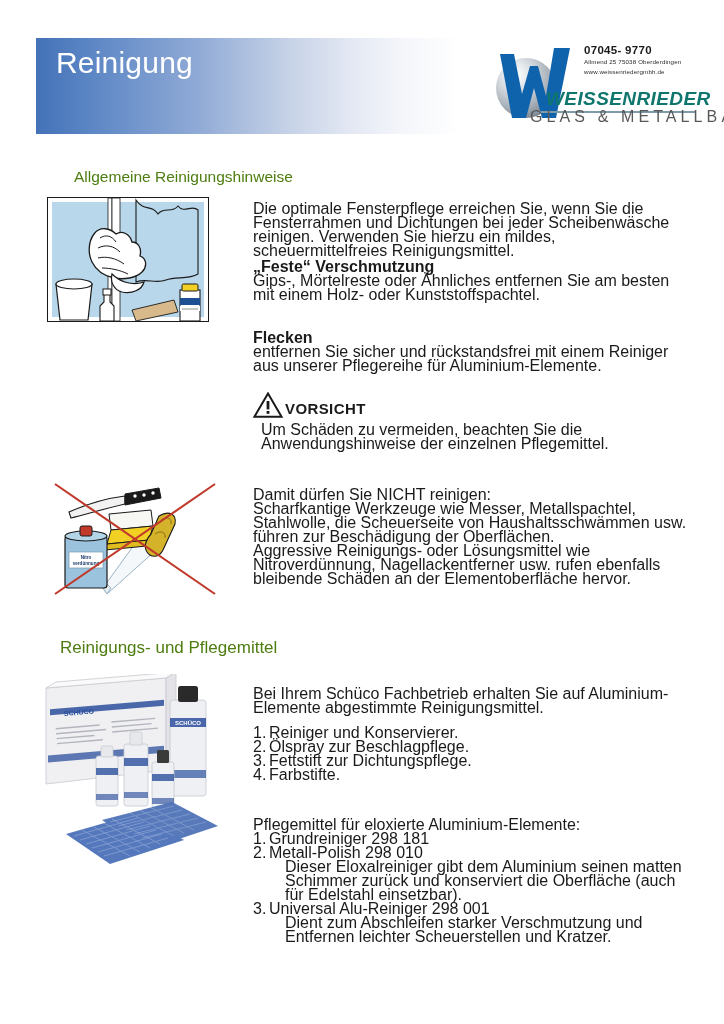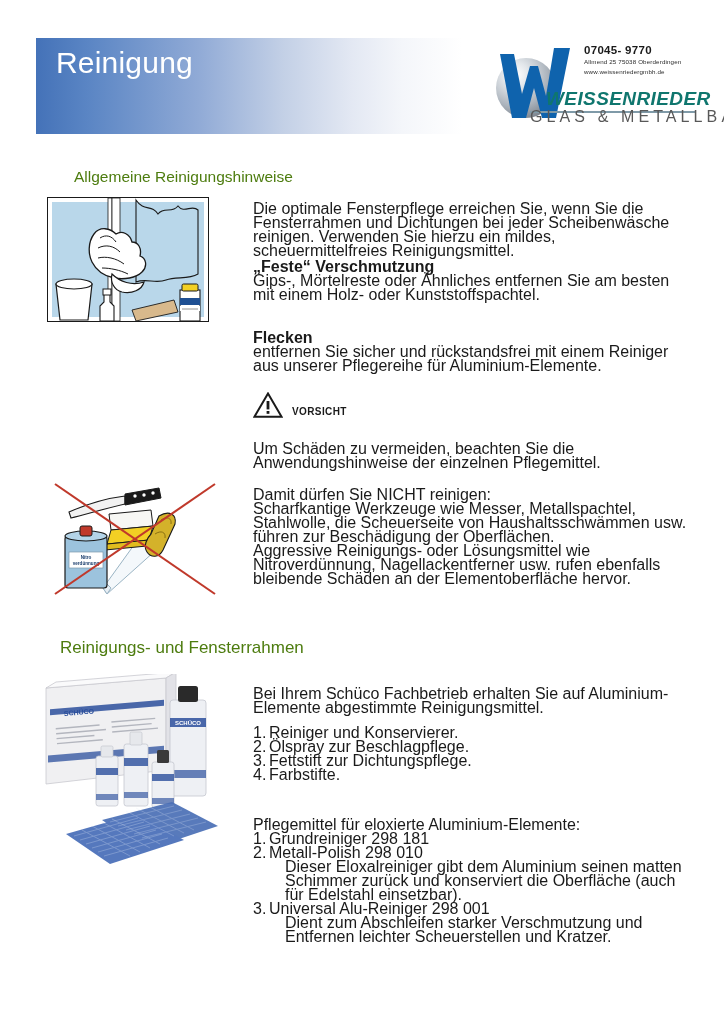--- a/index.html
+++ b/index.html
@@ -178,24 +178,24 @@
   .warning-row {
     position: absolute;
     left: 253px;
     top: 392px;
     height: 26px;
     display: flex;
     align-items: flex-end;
   }
   .warn-tri { width: 30px; height: 26px; display: block; }
   .warn-label {
-    font-size: 10px;
+    font-size: 15px;
     font-weight: bold;
     letter-spacing: 0.4px;
-    margin-left: 9px;
+    margin-left: 2px;
     padding-bottom: 1px;
   }
 
   
   .product-photo {
     position: absolute;
     left: 42px;
     top: 674px;
     width: 218px;
     height: 206px;
@@ -291,21 +291,21 @@
   </div>
 
   <div class="warning-row">
     <svg class="warn-tri" viewBox="0 0 30 26">
       <path d="M15 1.5 L28.6 24.8 L1.4 24.8 Z" fill="none" stroke="#1a1a1a" stroke-width="2"></path>
       <rect x="13.6" y="9" width="2.8" height="8.4" fill="#1a1a1a"></rect>
       <rect x="13.6" y="19" width="2.8" height="2.8" fill="#1a1a1a"></rect>
     </svg>
     <span class="warn-label">VORSICHT</span>
   </div>
-  <div class="body-text col-right" style="top:442px;">Um Schäden zu vermeiden, beachten Sie die Anwendungshinweise der einzelnen Pflegemittel.</div>
+  <div class="body-text col-right" style="top:423px;margin-left:8px;">Um Schäden zu vermeiden, beachten Sie die Anwendungshinweise der einzelnen Pflegemittel.</div>
 
   <div class="illus-forbidden">
     <svg viewBox="0 0 176 122" width="176" height="122">
 
       <path d="M92 60 L118 64 L60 116 L56 110 Z" fill="#f4f8fb" stroke="#9ab4c4" stroke-width="1"></path>
       <path d="M60 116 L56 110 L58 104 L64 110 Z" fill="#e7eef4" stroke="#9ab4c4" stroke-width="1"></path>
 
       <path d="M22 34 C40 26, 62 20, 78 18 L78 26 C60 30, 40 36, 24 40 Z" fill="#f2f2f2" stroke="#1a1a1a" stroke-width="1.1"></path>
       <path d="M78 16 L112 10 L114 20 L78 27 Z" fill="#1a1a1a" stroke="#1a1a1a" stroke-width="1"></path>
       <circle cx="88" cy="18" r="1.7" fill="#ffffff"></circle>
@@ -331,21 +331,21 @@
       <line x1="168" y1="6" x2="8" y2="116" stroke="#c0392b" stroke-width="2.1"></line>
     </svg>
   </div>
 
   <div class="body-text col-right" style="top:488px;">
     <p>Damit dürfen Sie NICHT reinigen:</p>
     <p>Scharfkantige Werkzeuge wie Messer, Metallspachtel, Stahlwolle, die Scheuerseite von Haushaltsschwämmen usw. führen zur Beschädigung der Oberflächen.</p>
     <p>Aggressive Reinigungs- oder Lösungsmittel wie Nitroverdünnung, Nagellackentferner usw. rufen ebenfalls bleibende Schäden an der Elementoberfläche hervor.</p>
   </div>
 
-  <div class="section-heading" id="heading-products">Reinigungs- und Fensterrahmen</div>
+  <div class="section-heading" id="heading-products">Reinigungs- und Pflegemittel</div>
 
   <div class="product-photo">
     <svg viewBox="0 0 218 206" width="218" height="206">
       <rect x="0" y="0" width="218" height="206" fill="#ffffff"></rect>
 
       <path d="M4 14 L124 4 L124 96 L4 110 Z" fill="#f0f0f2" stroke="#c9c9cf" stroke-width="0.8"></path>
       <path d="M4 14 L14 8 L134 -2 L124 4 Z" fill="#fafafb" stroke="#c9c9cf" stroke-width="0.8"></path>
       <path d="M124 4 L134 -2 L134 88 L124 96 Z" fill="#e2e2e7" stroke="#c9c9cf" stroke-width="0.8"></path>
       <rect x="8" y="36" width="114" height="6" fill="#2b4f9c" opacity="0.85" transform="skewY(-4.8)"></rect>
       <text x="22" y="42" font-size="7" fill="#2b4f9c" font-family="'Liberation Sans', sans-serif" font-weight="bold" transform="rotate(-4.8 22 42)">SCHÜCO</text>

